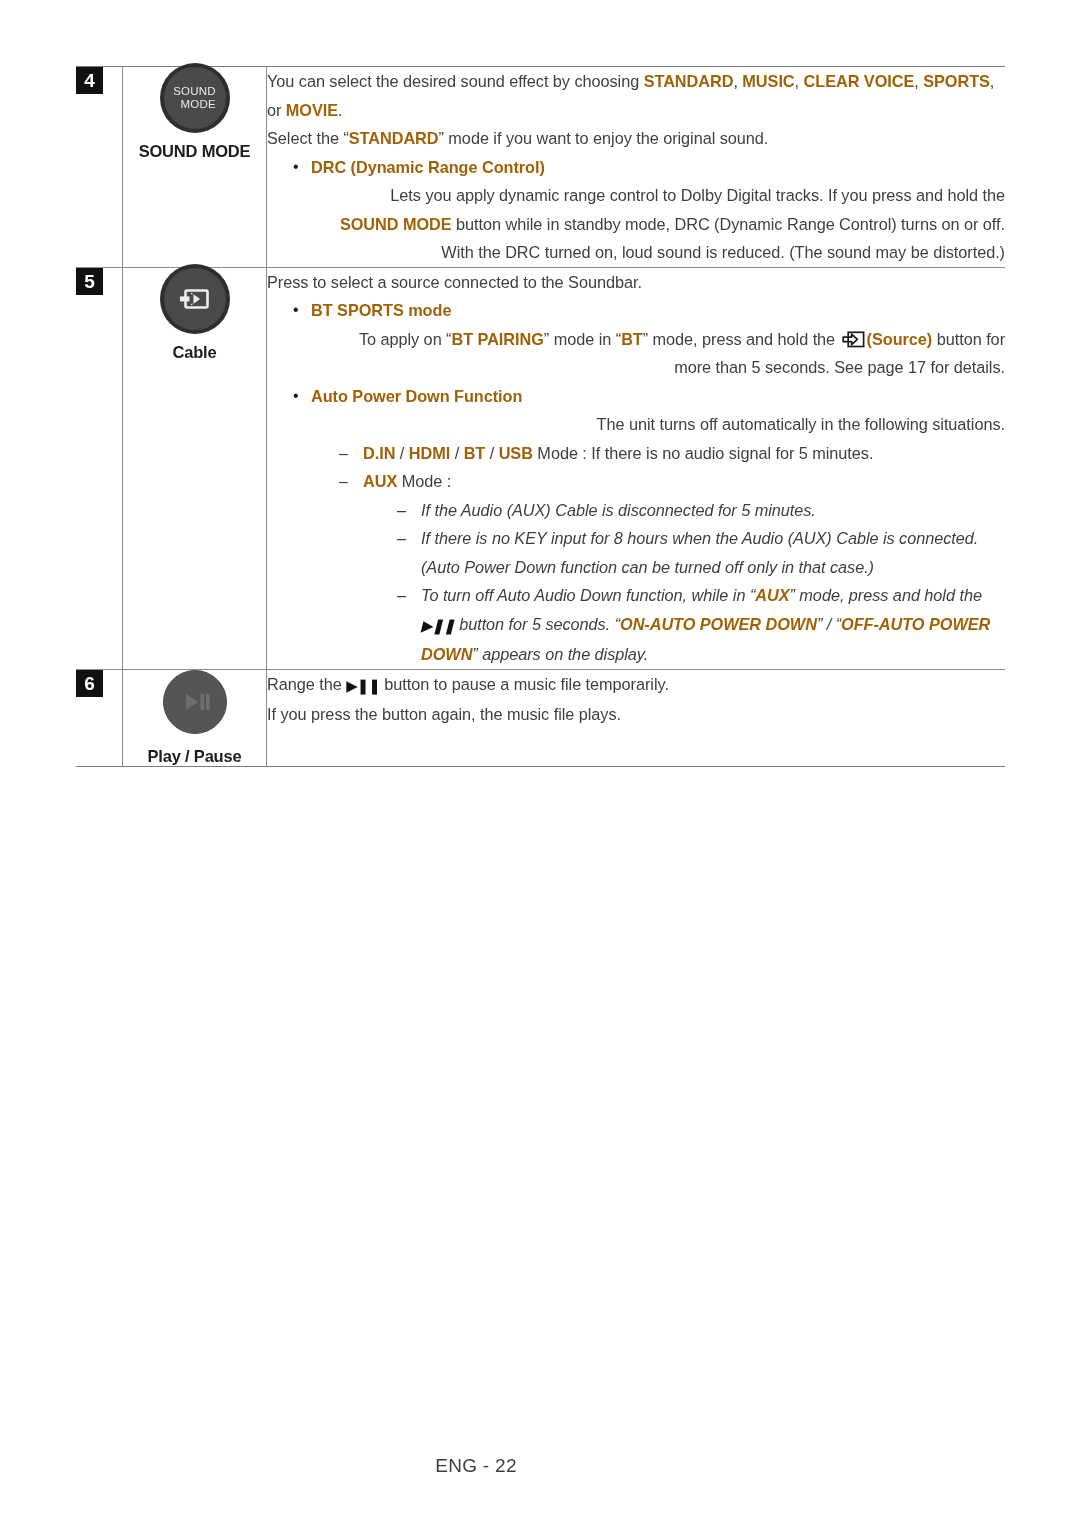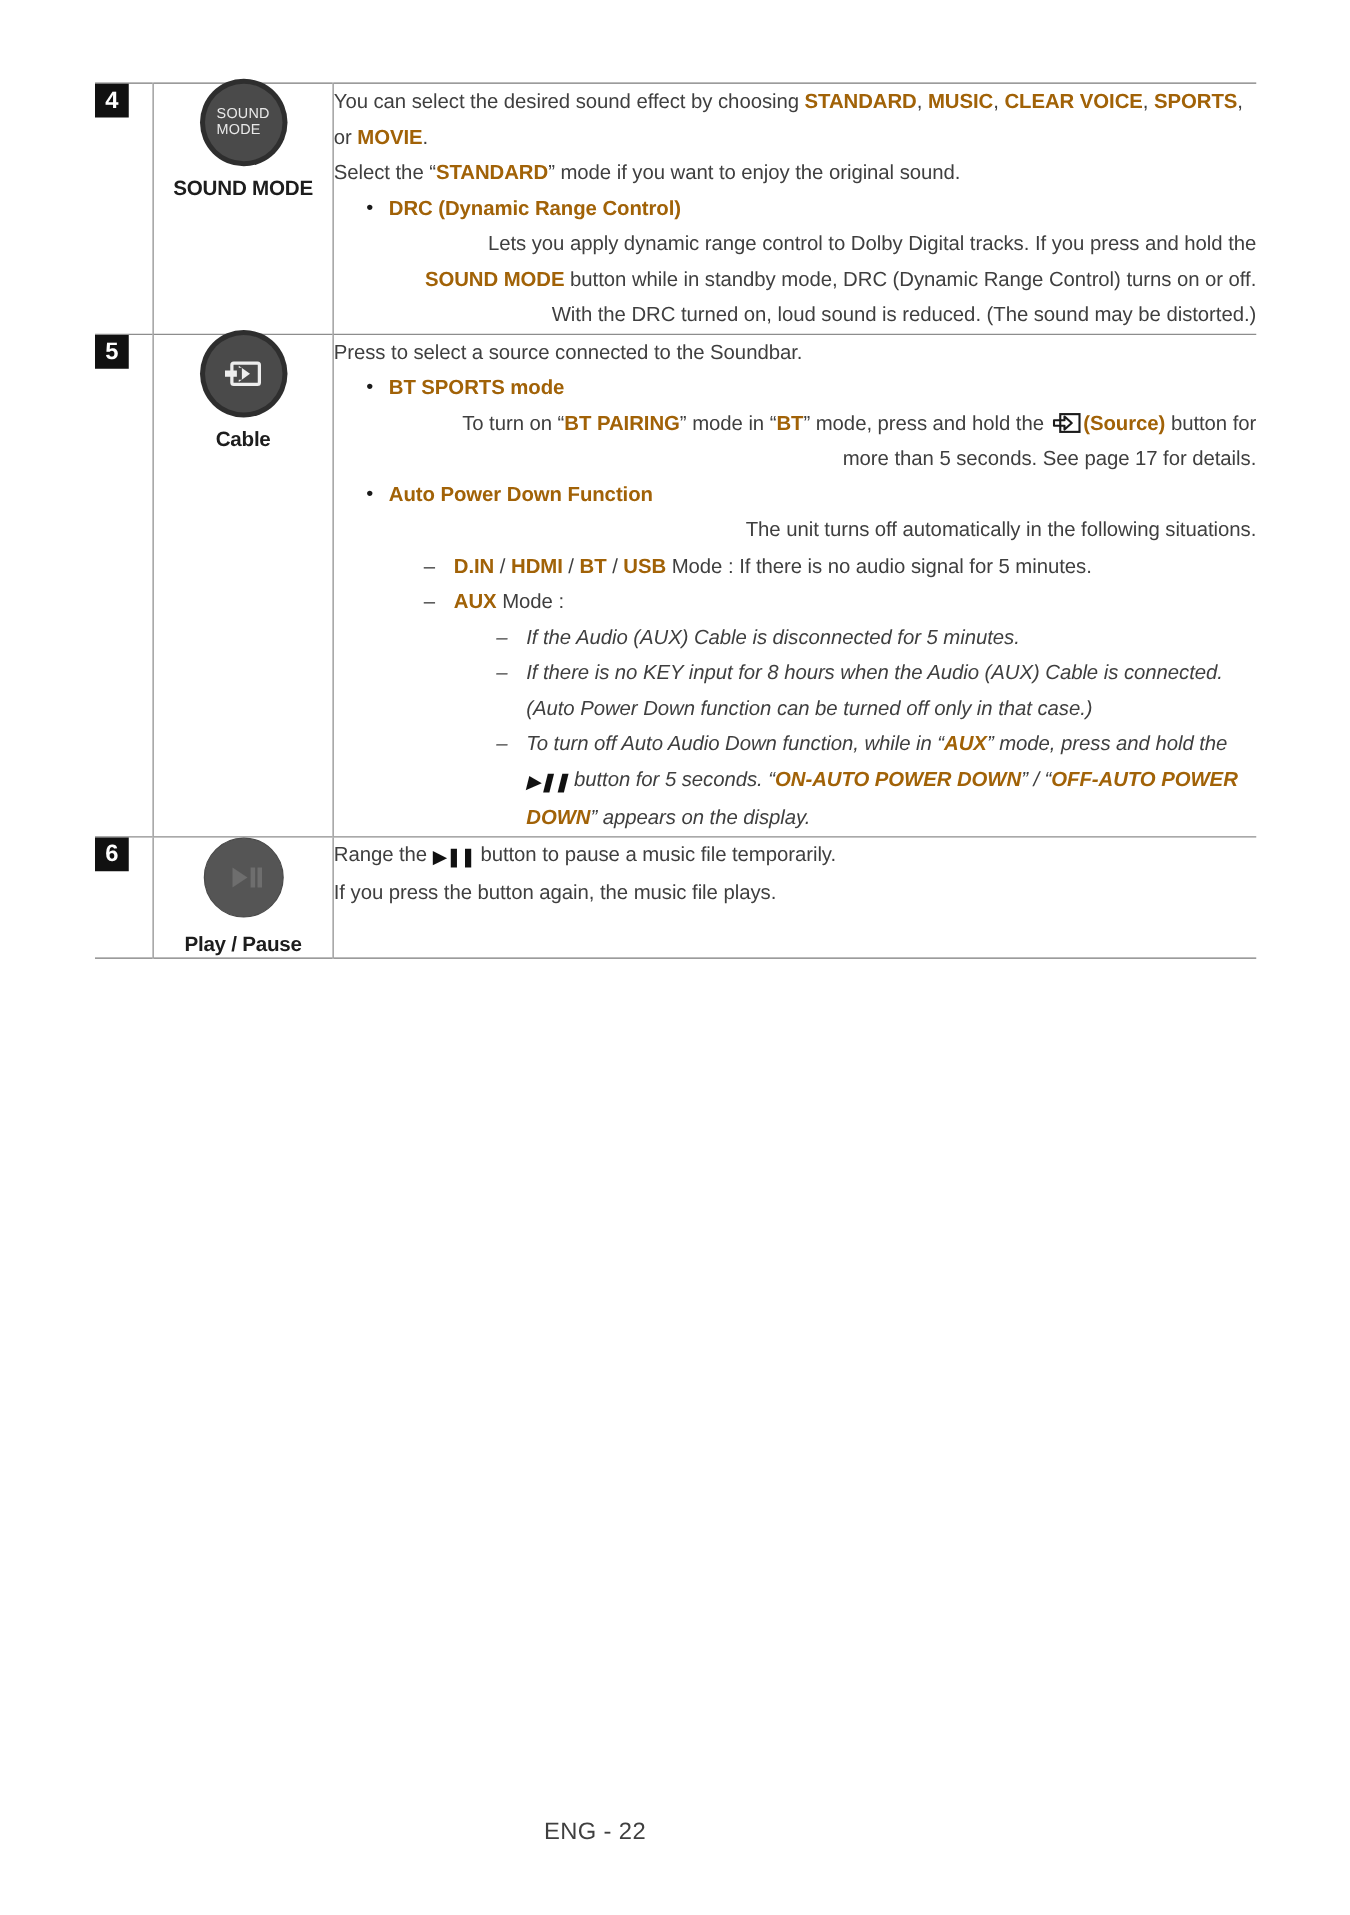--- a/index.html
+++ b/index.html
@@ -86,21 +86,21 @@
   }
   .btn-circle.plain {
     background: #555555;
     box-shadow: none;
     border: 1px solid #4a4a4a;
   }
   .btn-circle .sm-text {
     color: #e9e9e9;
     font-size: 11.5px;
     line-height: 13px;
-    text-align: left;
+    text-align: right;
     font-family: "Liberation Sans", sans-serif;
     letter-spacing: .2px;
   }
   .btn-caption {
     margin-top: 13px;
     font-size: 16.5px;
     font-weight: bold;
     color: #1d1d1d;
     letter-spacing: -0.2px;
   }
@@ -232,21 +232,21 @@
         </div>
         <div class="btn-caption">Cable</div>
       </td>
       <td class="col-desc">
         <div class="desc">
           <p>Press to select a source connected to the Soundbar.</p>
 
           <ul class="bullets">
             <li>
               <b>BT SPORTS mode</b>
-              <span class="sub-line"><span>To turn on “</span><b>BT PAIRING</b><span>” mode in “</span><b>BT</b><span>” mode, press and hold the </span><span class="inline-src"><svg width="23" height="17" viewBox="0 0 23 17" aria-hidden="true">
+              <span class="sub-line"><span>To apply on “</span><b>BT PAIRING</b><span>” mode in “</span><b>BT</b><span>” mode, press and hold the </span><span class="inline-src"><svg width="23" height="17" viewBox="0 0 23 17" aria-hidden="true">
                         <rect x="6.2" y="1.3" width="15.4" height="14.2" fill="none" stroke="#1a1a1a" stroke-width="1.7"></rect>
                         <path d="M1.2 6.2 H9.6 V3.2 L15.4 8.4 L9.6 13.6 V10.6 H1.2 Z" fill="none" stroke="#1a1a1a" stroke-width="1.7" stroke-linejoin="round"></path>
                       </svg></span><b>(Source)</b><span> button for more than 5 seconds. See page 17 for details.</span></span>
             </li>
             <li>
               <b>Auto Power Down Function</b>
               <span class="sub-line">The unit turns off automatically in the following situations.</span>
 
               <ul class="dashes">
                 <li><b>D.IN</b><span> / </span><b>HDMI</b><span> / </span><b>BT</b><span> / </span><b>USB</b><span> Mode : If there is no audio signal for 5 minutes.</span></li>

